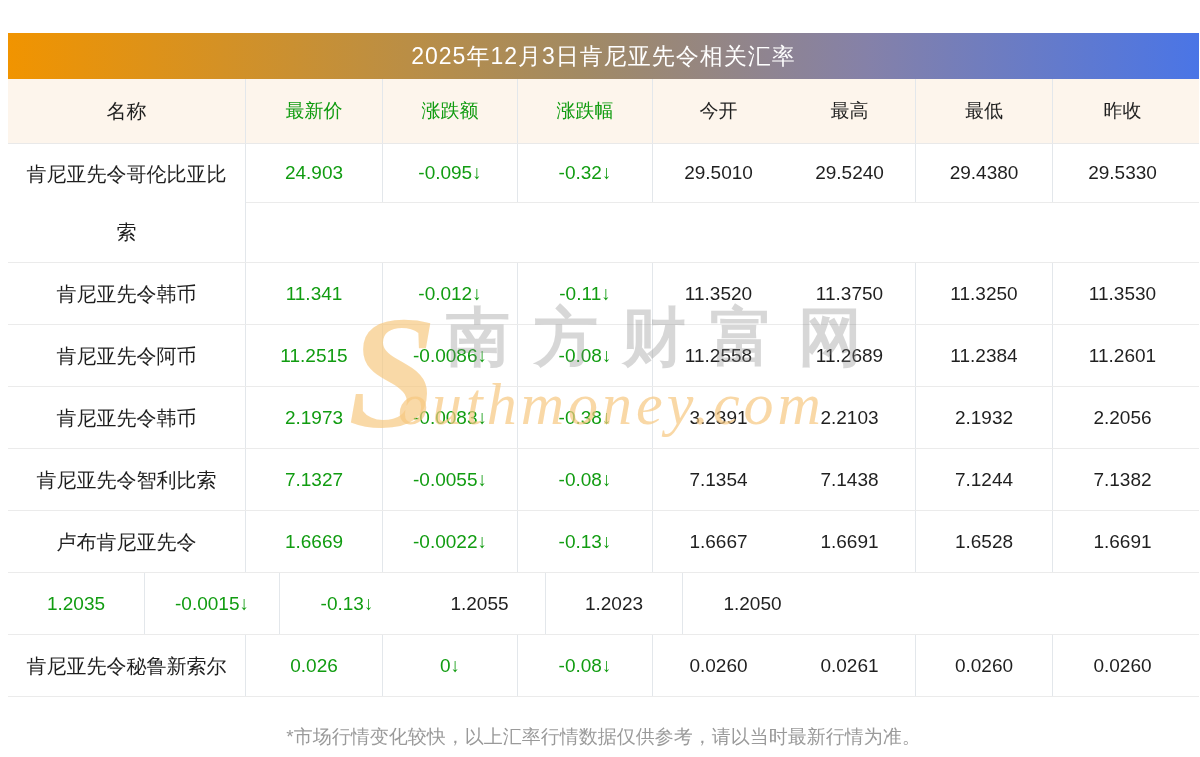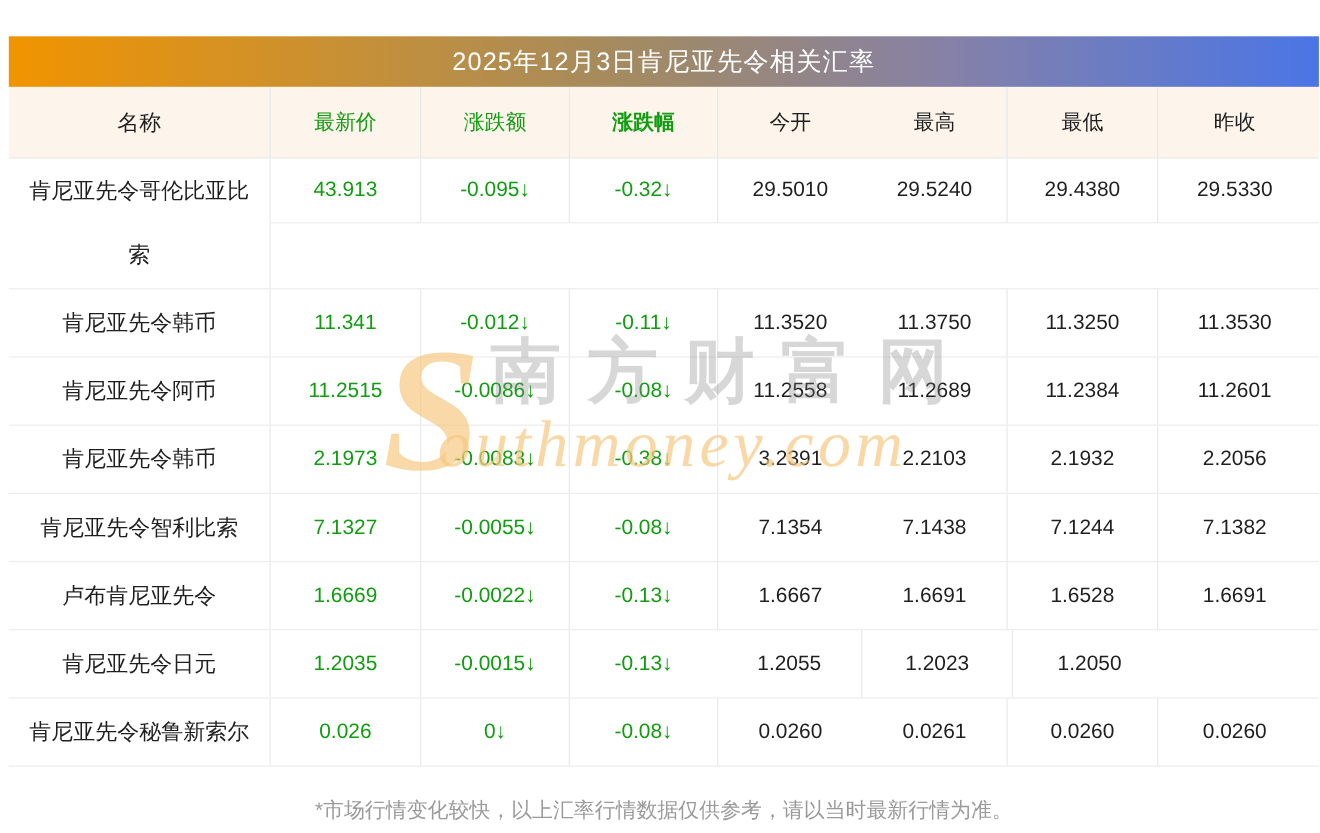--- a/index.html
+++ b/index.html
@@ -44,33 +44,33 @@
 <body>
 
 <div class="page">
   <div class="content">
     <div class="title-bar">2025年12月3日肯尼亚先令相关汇率</div>
 
     <div class="hrow" id="header-row">
         <div class="cell name" style="width: 238px;">名称</div>
         <div class="cell num green" style="width: 136px;">最新价</div>
         <div class="cell num green sep" style="width: 135px;">涨跌额</div>
-        <div class="cell num green sep" style="width: 135px; font-weight: bold;">涨跌幅</div>
+        <div class="cell num green sep" style="width: 135px;">涨跌幅</div>
         <div class="cell num sep" style="width: 132px;">今开</div>
         <div class="cell num" style="width: 131px;">最高</div>
         <div class="cell num sep" style="width: 137px;">最低</div>
         <div class="cell num sep" style="width: 140px;">昨收</div>
       </div>
 
     <div id="table-body">
         <div class="row tall">
           <div class="cell name" style="width: 238px;">肯尼亚先令哥伦比亚比索</div>
           <div class="wrap">
             <div class="cells">
-              <div class="cell num green" style="width: 136px;">43.913</div>
+              <div class="cell num green" style="width: 136px;">24.903</div>
               <div class="cell num green sep" style="width: 135px;">-0.095↓</div>
               <div class="cell num green sep" style="width: 135px;">-0.32↓</div>
               <div class="cell num sep" style="width: 132px;">29.5010</div>
               <div class="cell num" style="width: 131px;">29.5240</div>
               <div class="cell num sep" style="width: 137px;">29.4380</div>
               <div class="cell num sep" style="width: 140px;">29.5330</div>
             </div>
             <div class="spacer"></div>
           </div>
         </div>
@@ -138,21 +138,20 @@
               <div class="cell num green sep" style="width: 135px;">-0.0022↓</div>
               <div class="cell num green sep" style="width: 135px;">-0.13↓</div>
               <div class="cell num sep" style="width: 132px;">1.6667</div>
               <div class="cell num" style="width: 131px;">1.6691</div>
               <div class="cell num sep" style="width: 137px;">1.6528</div>
               <div class="cell num sep" style="width: 140px;">1.6691</div>
             </div>
           </div>
         </div>
         <div class="row">
-          <div class="cell name" style="width: 238px;">肯尼亚先令日元</div>
           <div class="wrap">
             <div class="cells">
               <div class="cell num green" style="width: 136px;">1.2035</div>
               <div class="cell num green sep" style="width: 135px;">-0.0015↓</div>
               <div class="cell num green sep" style="width: 135px;">-0.13↓</div>
               <div class="cell num" style="width: 131px;">1.2055</div>
               <div class="cell num sep" style="width: 137px;">1.2023</div>
               <div class="cell num sep" style="width: 140px;">1.2050</div>
             </div>
           </div>

